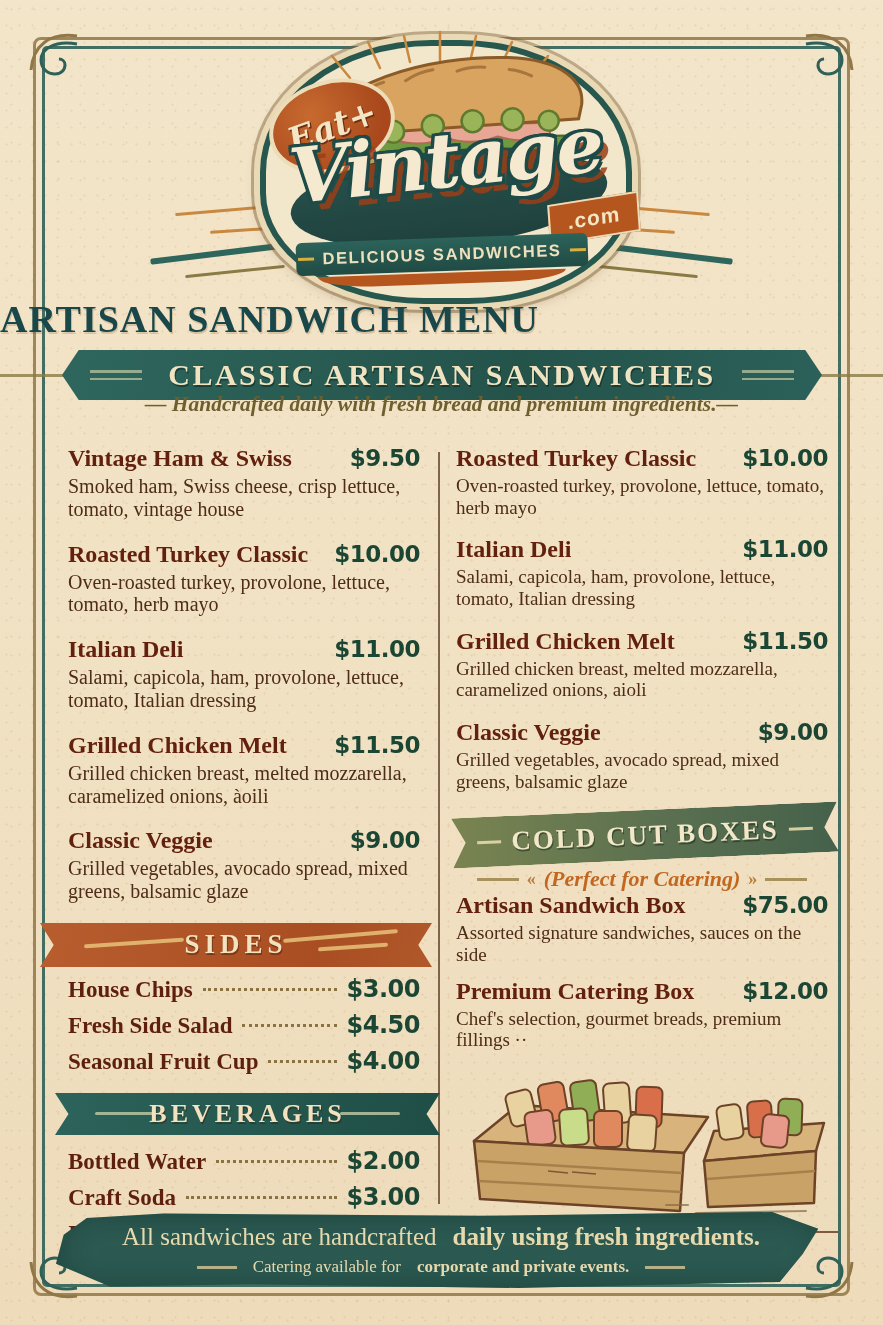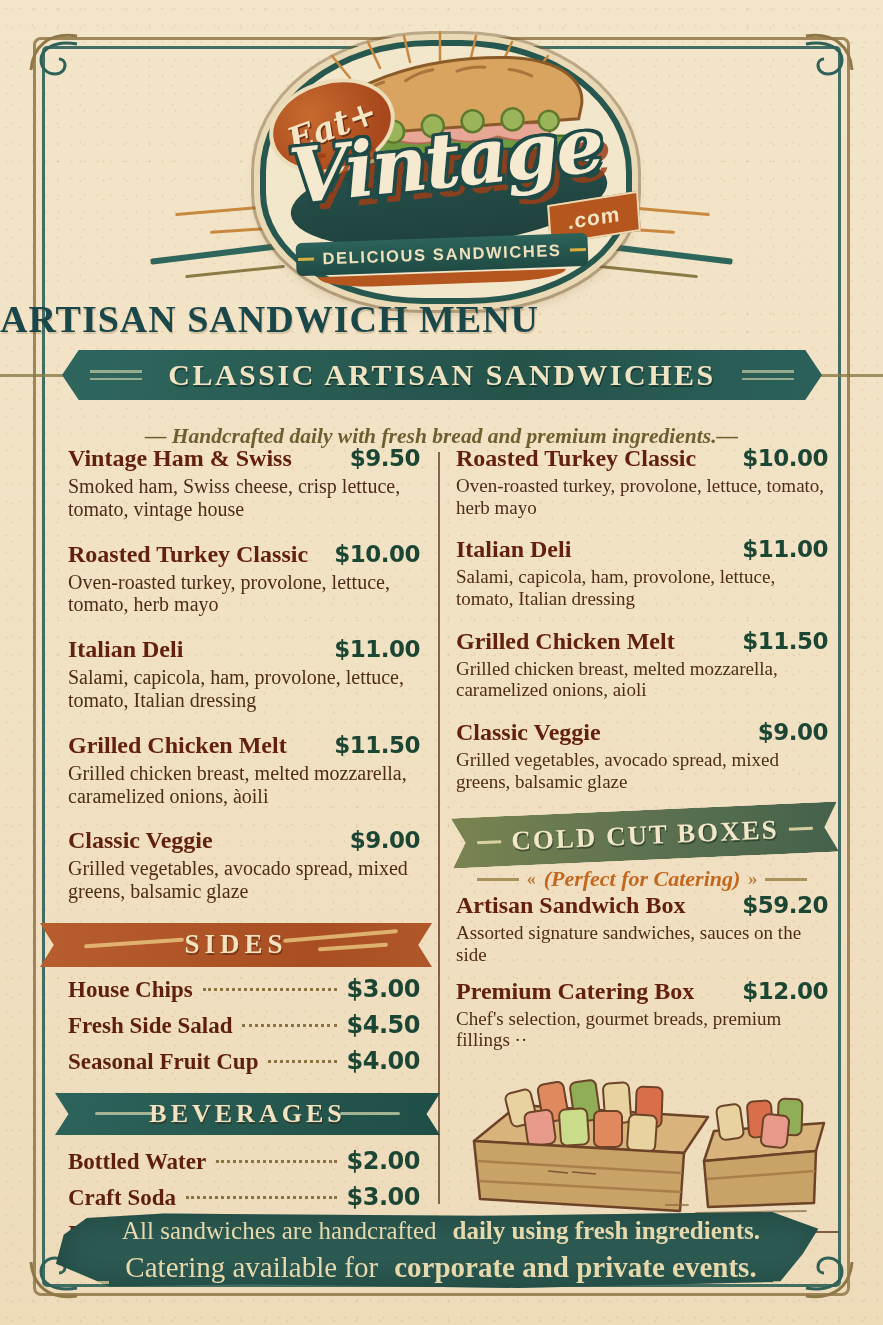--- a/index.html
+++ b/index.html
@@ -45,21 +45,21 @@
   .page-title{left:0;top:297px;width:100%;text-align:left;font:700 38px "Liberation Serif",serif;
     color:#19474a;letter-spacing:1px;text-shadow:1px 2px 0 rgba(120,80,40,.22);}
   .behind-line{left:0;top:374px;width:883px;height:2.5px;background:#8a7a45;opacity:.8;}
   .classic-banner{left:62px;top:350px;width:760px;height:50px;
     background:linear-gradient(100deg,#2e665d,#24534a 60%,#2b615a);
     clip-path:polygon(0 50%,2.2% 0,97.8% 0,100% 50%,97.8% 100%,2.2% 100%);
     display:flex;align-items:center;justify-content:center;}
   .classic-banner .txt{font:700 30px "Liberation Serif",serif;color:#f0e3c2;letter-spacing:2.5px;text-shadow:1px 2px 0 rgba(10,40,35,.6);}
   .banner-dashes{width:52px;display:flex;flex-direction:column;gap:5px;margin:0 26px;}
   .banner-dashes i{display:block;height:2.5px;background:#b9c4a0;opacity:.75;}
-  .classic-sub{left:0;top:424px;width:100%;text-align:center;font:italic 600 21.5px "Liberation Serif",serif;color:#6d5f2e;}
+  .classic-sub{left:0;top:392px;width:100%;text-align:center;font:italic 600 21.5px "Liberation Serif",serif;color:#6d5f2e;}
   
   .col{top:445px;}
   .col-left{left:68px;width:352px;}
   .col-right{left:456px;width:372px;}
   .vdivider{left:438px;top:452px;width:2px;height:752px;background:#5c3a26;opacity:.75;}
   .mi{margin-bottom:18px;}
   .col-left .mi{margin-bottom:20px;}
   .mi-head{display:flex;justify-content:space-between;align-items:baseline;}
   .mi-name{font:700 24px "Liberation Serif",serif;color:#63200e;}
   .mi-price{font:700 23px "DejaVu Sans",sans-serif;color:#1c4634;letter-spacing:-.5px;}
@@ -90,21 +90,21 @@
   .cc-sub .dash{width:42px;height:2.5px;background:#a9915c;}
   .cc-items{}
   .hdivider{width:382px;height:2px;background:#6d4328;margin-top:6px;opacity:.85;}
   
   .footer{left:56px;top:1212px;width:770px;height:76px;background:#2d5c54;border-radius:10px;
     clip-path:polygon(1% 30%,4% 8%,14% 2%,55% 5%,93% 0%,99% 22%,97% 55%,94% 92%,60% 100%,25% 95%,7% 98%,0% 68%);
     display:flex;flex-direction:column;align-items:center;justify-content:center;gap:6px;
     box-shadow:inset 0 0 40px rgba(10,35,30,.5);}
   .f-line{color:#e8d9ad;font-family:"Liberation Serif",serif;display:flex;align-items:center;gap:16px;}
   .f1{font-size:25px;}
-  .f2{font-size:29px;align-items:flex-end;}
+  .f2{font-size:17px;}
   .f-line b{font-weight:700;}
   .f-dash{display:inline-block;width:40px;height:3px;background:#cfc093;opacity:.85;}
 </style>
 </head>
 <body>
 
 <div class="poster">
 
   <div class="abs frame-outer"></div>
   <div class="abs frame-inner"></div>
@@ -314,21 +314,21 @@
       <span class="mark">«</span>
       <span class="txt">(Perfect for Catering)</span>
       <span class="mark">»</span>
       <i class="dash"></i>
     </div>
 
     <div class="cc-items">
       <div class="mi" style="margin-bottom:12px">
         <div class="mi-head">
             <span class="mi-name">Artisan Sandwich Box</span>
-            <span class="mi-price">$59.20</span>
+            <span class="mi-price">$75.00</span>
           </div>
         <div class="mi-desc">Assorted signature sandwiches, sauces on the side</div>
       </div>
       <div class="mi" style="margin-bottom:0">
         <div class="mi-head">
             <span class="mi-name">Premium Catering Box</span>
             <span class="mi-price">$12.00</span>
           </div>
         <div class="mi-desc">Chef's selection, gourmet breads, premium fillings ··</div>
       </div>

